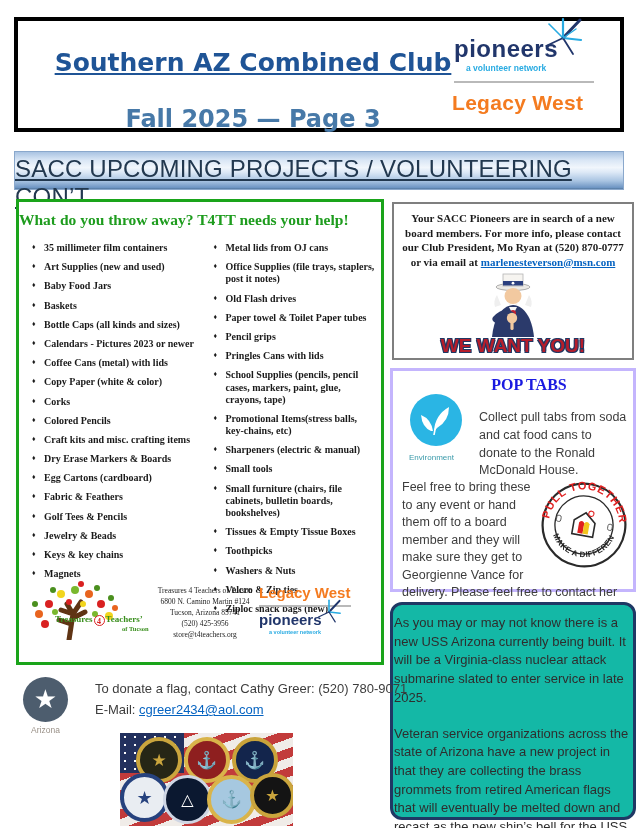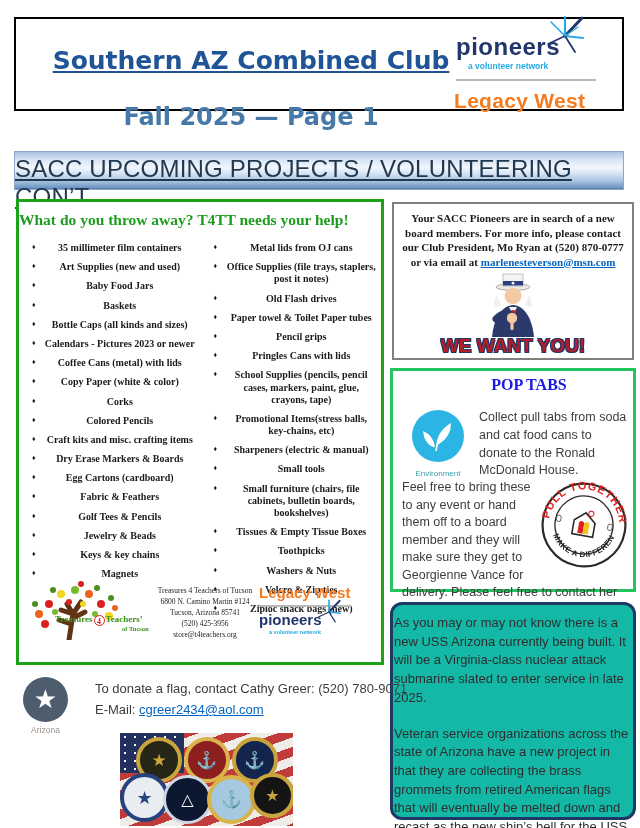--- a/index.html
+++ b/index.html
@@ -3,22 +3,22 @@
 <meta charset="utf-8">
 <style>
   * { margin:0; padding:0; box-sizing:border-box; }
   html,body { background:#fff; }
   .page {
     position:relative; width:640px; height:828px; background:#ffffff;
     font-family:"Liberation Sans", sans-serif; overflow:hidden;
   }
 
   
-  .header-box{ position:absolute; left:14px; top:17px; width:610px; height:94px;
-    border:2px solid #000000; background:#fff; }
+  .header-box{ position:absolute; left:14px; top:17px; width:610px; height:115px;
+    border:4px solid #000000; background:#fff; }
   .header-titles{ position:absolute; left:20px; top:0; width:430px; height:100%; text-align:center; }
   .page-title{ margin-top:27px; font-size:25px; font-weight:bold; color:#1f5496;
     text-decoration:underline; font-family:"DejaVu Sans","Liberation Sans",sans-serif; }
   .page-subtitle{ margin-top:28px; font-size:24px; font-weight:bold; color:#4779a8;
     font-family:"DejaVu Sans","Liberation Sans",sans-serif; }
   .logo-block{ position:absolute; right:18px; top:14px; width:150px; text-align:left; }
   .pioneers-row{ position:relative; display:inline-block; margin-left:2px; }
   .pioneers-word{ font-size:24px; font-weight:bold; color:#21366b; letter-spacing:0.5px;
     font-family:"Liberation Sans",sans-serif; }
   .starburst{ position:absolute; right:-26px; top:-18px; }
@@ -31,21 +31,21 @@
     border:1px solid #8aa8cc;
     background:linear-gradient(180deg,#a9c3e2 0%, #d9e6f5 22%, #f1f6fc 42%, #dce8f6 55%, #a9c4e2 78%, #6f96c4 96%, #54789f 100%);
     display:flex; align-items:center; justify-content:center; }
   .banner-text{ font-size:24px; color:#22384f; text-decoration:underline; letter-spacing:0.2px;margin-top:24px; }
 
   
   .t4tt-box{ position:absolute; left:16px; top:199px; width:368px; height:466px;
     border:3px solid #1aa41a; background:#fff; }
   .t4tt-heading{ margin-top:9px; font-family:"Liberation Serif",serif;
     font-weight:bold; font-size:15.5px; color:#1e9c1e; }
-  .t4tt-cols{ position:absolute; left:12px; right:4px; top:40px; bottom:82px; display:flex; gap:17px;text-align:center; }
+  .t4tt-cols{ position:absolute; left:12px; right:4px; top:40px; bottom:82px; display:flex; gap:17px; }
   .t4tt-col{ flex:1; list-style:none; }
   .t4tt-col li{ position:relative; padding-left:13px; margin-bottom:7px;
     font-family:"Liberation Serif",serif; font-weight:bold; font-size:10px; line-height:1.22; color:#1a1a1a; }
   .t4tt-col li::before{ content:"\2666"; position:absolute; left:1px; top:1px; font-size:7px; color:#1a1a1a; }
 
   .partner{ position:absolute; left:4px; right:4px; bottom:2px; height:80px; }
   .partner-heading{ text-align:center; font-family:"Liberation Serif",serif; font-weight:bold;
     font-size:13px; color:#1e9c1e; margin-bottom:2px; }
   .partner-row{ display:flex; align-items:flex-start; }
   .tree-wrap{ position:relative; width:128px; height:60px; }
@@ -72,24 +72,24 @@
     line-height:1.33; color:#1a1a1a;text-align:center; }
   .board-email{ color:#0563c1; text-decoration:underline; font-family:"Liberation Serif",serif;
     font-weight:bold; font-size:11px; }
   .sam-svg{ display:block; margin:1px auto 0; }
   .we-want-you{ font-size:19px; font-weight:900; color:#b51d2b; letter-spacing:0px;
     text-shadow:-1px -1px 0 #1f3864, 1px -1px 0 #1f3864, -1px 1px 0 #1f3864, 1px 1px 0 #1f3864;
     margin-top:-2px; }
 
   
   .poptabs-box{ position:absolute; left:390px; top:368px; width:246px; height:224px;
-    border:3px solid #22c55e; background:#fff;padding-left:32px; }
+    border:3px solid #c4b5fd; background:#fff;padding-left:32px; }
   .poptabs-title{ text-align:center; margin-top:5px; font-family:"Liberation Serif",serif;
     font-weight:bold; font-size:16px; color:#1a1ae0; }
-  .env-wrap{ position:absolute; left:16px; top:38px; width:58px; text-align:center; }
+  .env-wrap{ position:absolute; left:16px; top:22px; width:58px; text-align:left; }
   .env-label{ font-size:8px; color:#3a9aaa; margin-top:2px; }
   .poptabs-p1{ position:absolute; left:86px; top:38px; width:150px; font-size:12.5px;
     line-height:1.42; color:#3d3d3d; }
   .poptabs-p2-block{ position:absolute; left:9px; top:108px; right:5px; font-size:12.5px;
     line-height:1.4; color:#3d3d3d; }
   .stamp-float{ float:right; width:88px; height:88px; margin:2px 0 0 4px; }
 
   
   .uss-box{ position:absolute; left:390px; top:602px; width:246px; height:218px;
     border:3px solid #1f3864; border-radius:12px; background:#14b8a6; padding:9px 1px; }
@@ -128,21 +128,21 @@
   .seal-ng span{ color:#caa53d; font-size:16px; }
 </style>
 </head>
 <body>
 
 <div class="page">
 
   <div class="header-box">
     <div class="header-titles">
       <div class="page-title">Southern AZ Combined Club</div>
-      <div class="page-subtitle">Fall 2025 — Page 1</div>
+      <div class="page-subtitle">Fall 2025 — Page 3</div>
     </div>
     <div class="logo-block">
       <div class="pioneers-row">
         <span class="pioneers-word">pioneers</span>
         <svg class="starburst" width="42" height="42" viewBox="0 0 42 42">
           <g stroke-linecap="round">
             <line x1="21" y1="21" x2="38" y2="3" stroke="#21366b" stroke-width="3"></line>
             <line x1="21" y1="21" x2="21" y2="2" stroke="#29abe2" stroke-width="2.2"></line>
             <line x1="21" y1="21" x2="39" y2="23" stroke="#29abe2" stroke-width="2.2"></line>
             <line x1="21" y1="21" x2="7" y2="7" stroke="#29abe2" stroke-width="1.6"></line>

